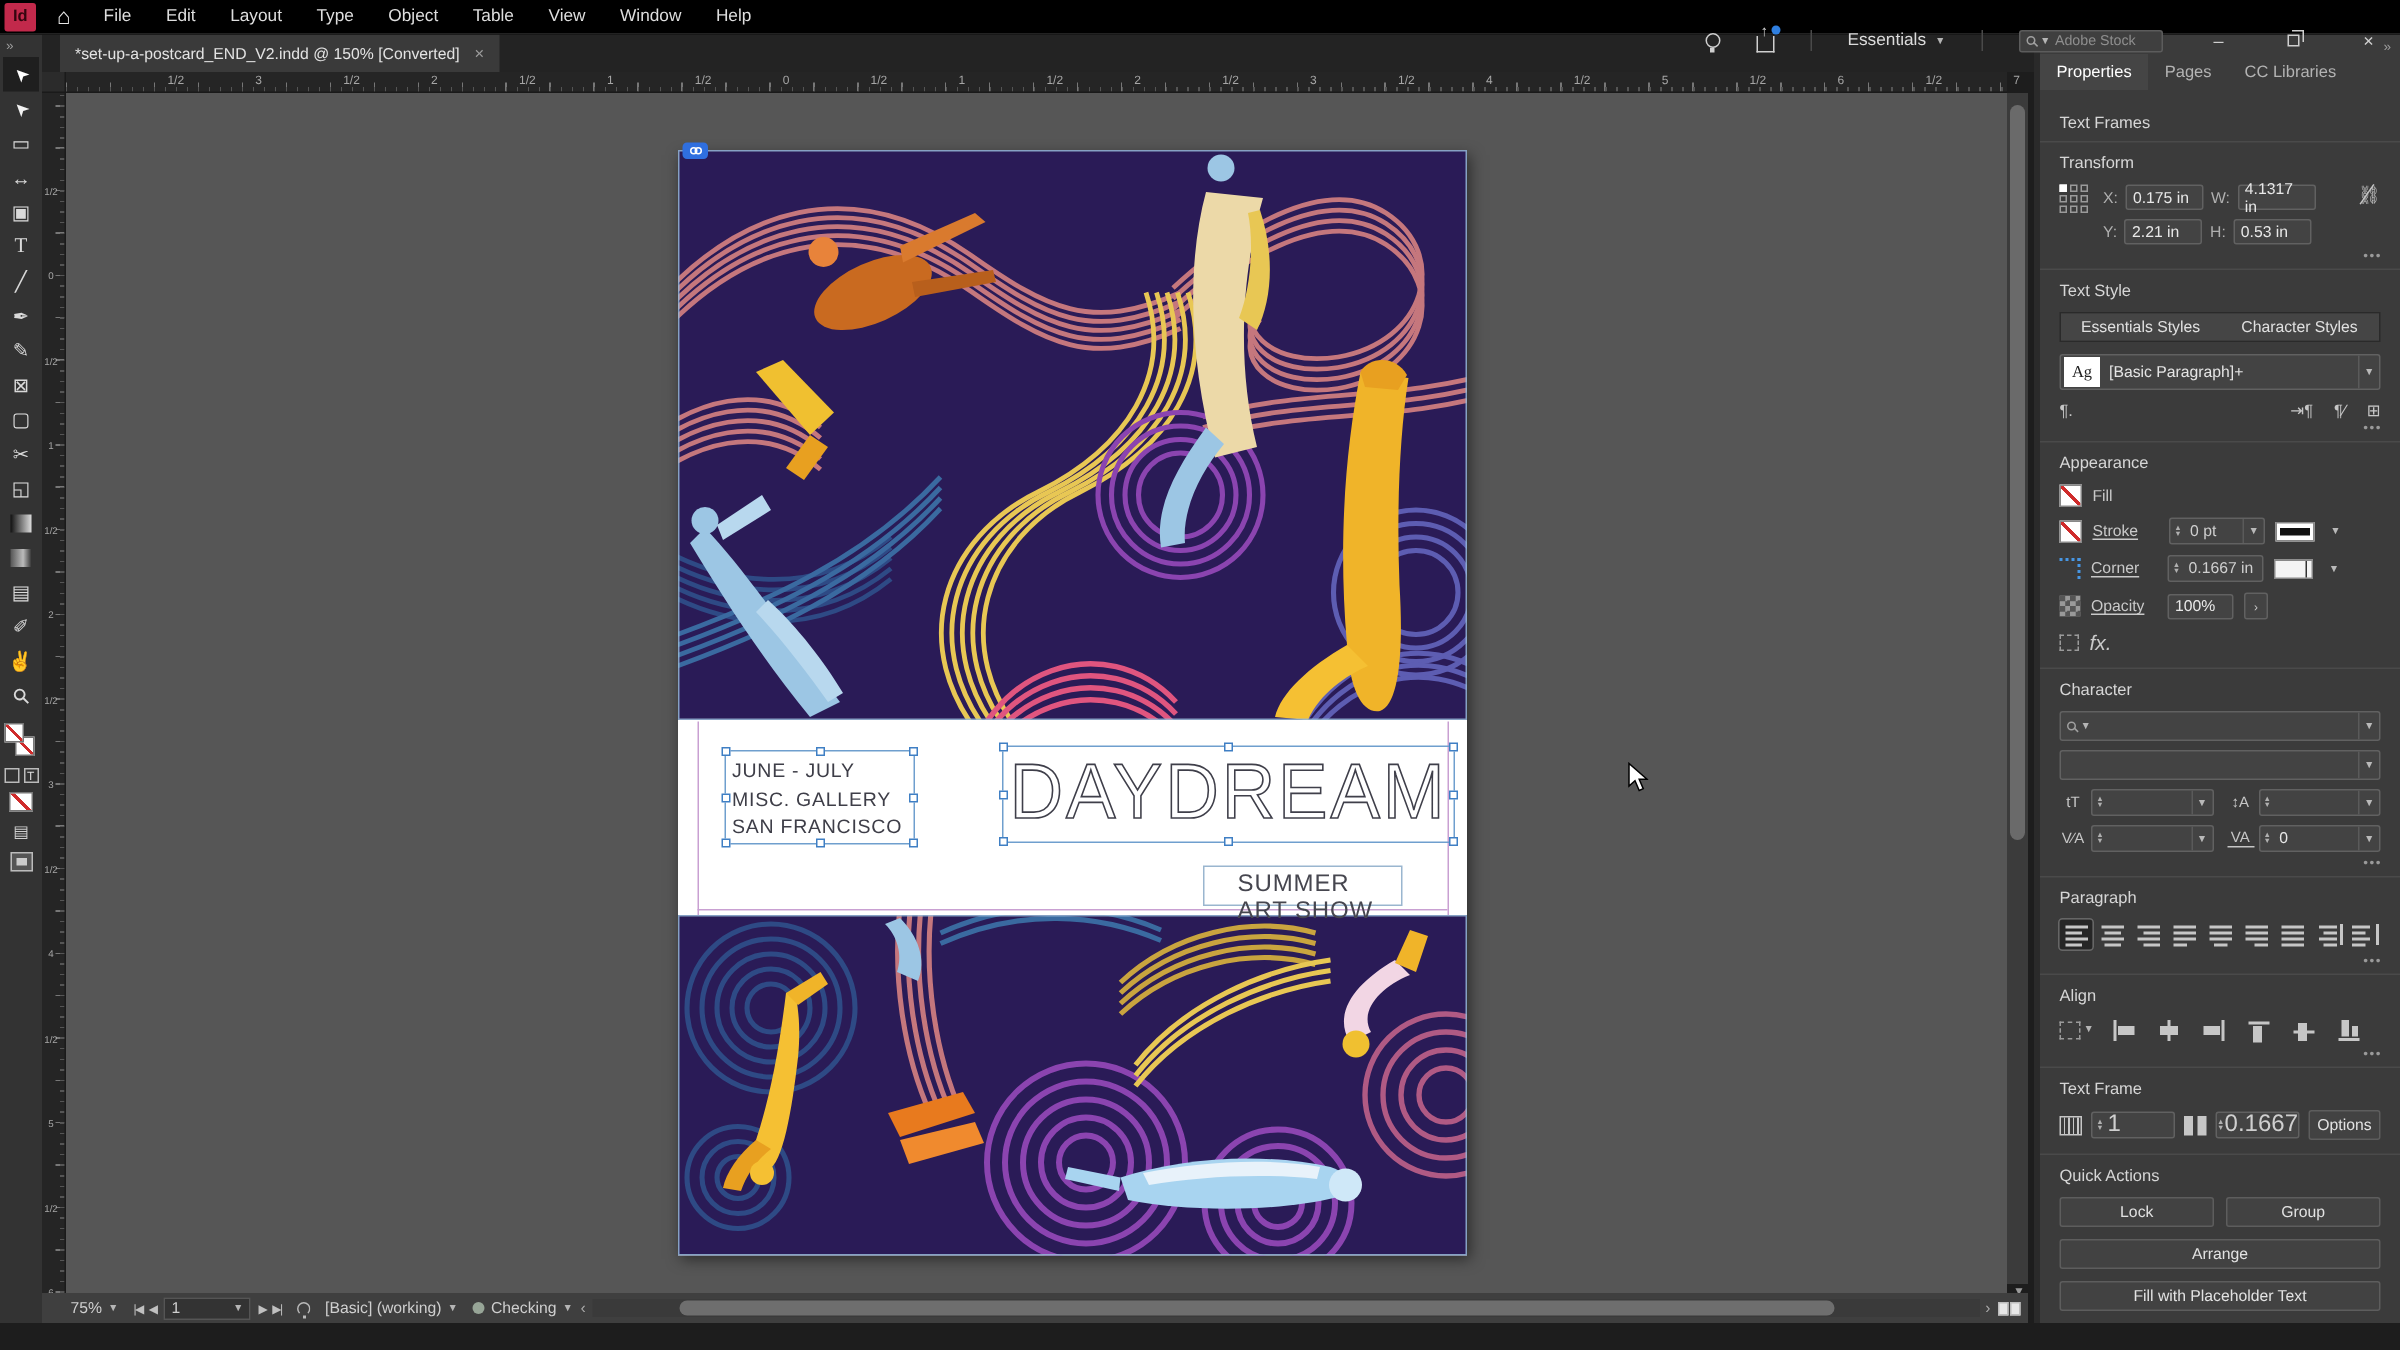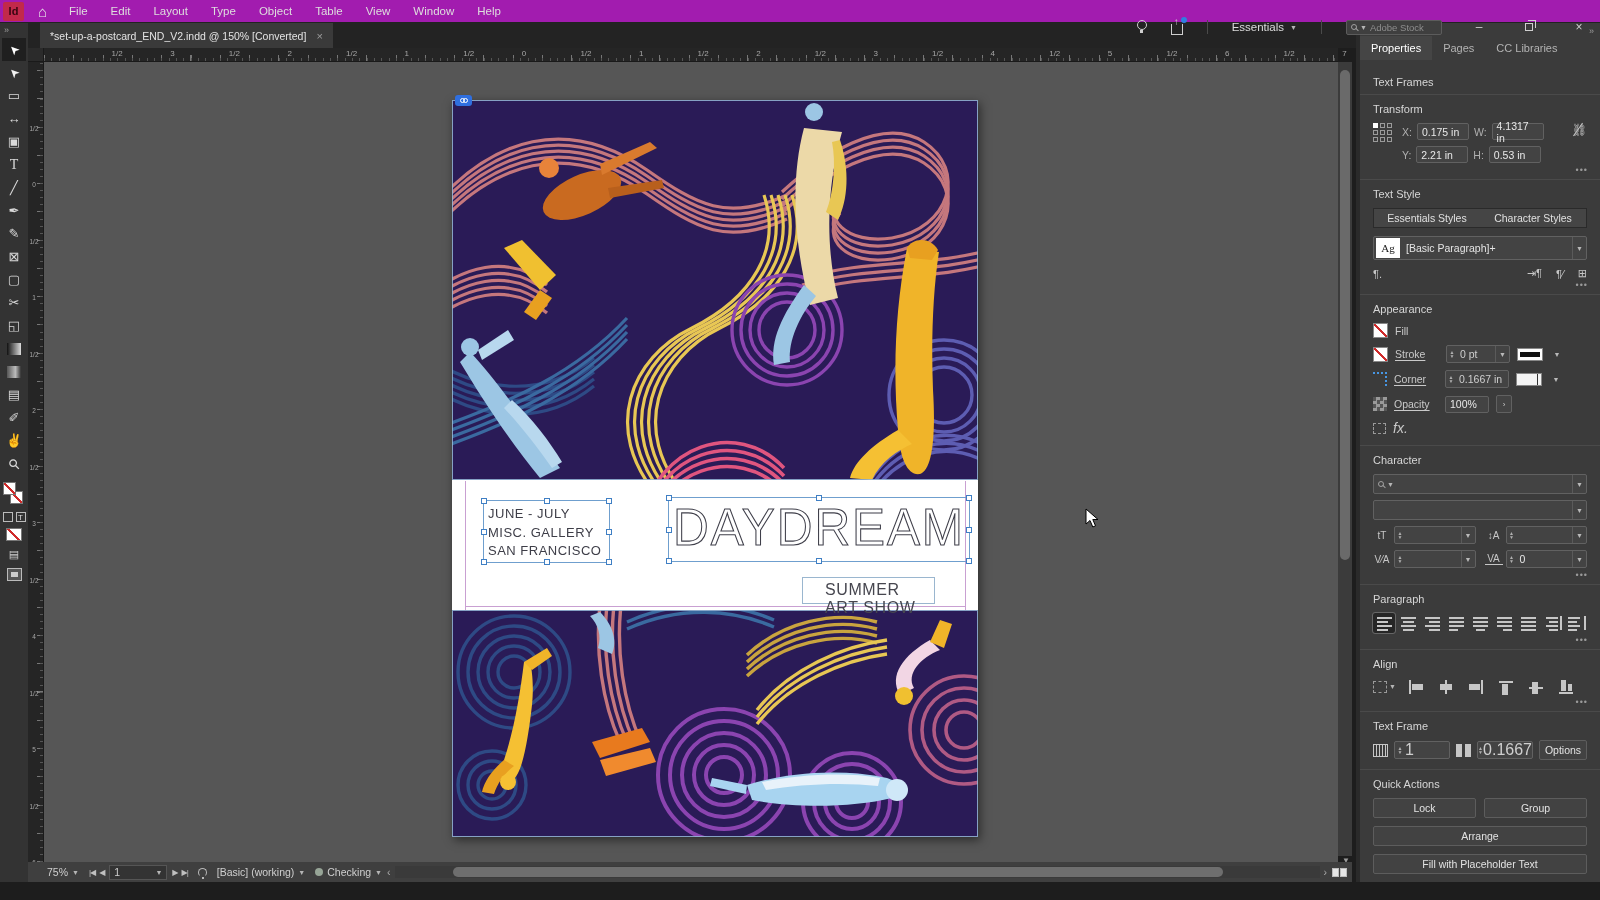--- a/index.html
+++ b/index.html
@@ -1,27 +1,27 @@
 <!DOCTYPE html>
 <html><head>
 <meta charset="utf-8">
 <style>
   * { margin:0; padding:0; box-sizing:border-box; }
   html,body { width:1600px; height:900px; overflow:hidden; background:#1d1d1d;
     font-family:"Liberation Sans", sans-serif; -webkit-font-smoothing:antialiased; }
 
   
-  #menubar { position:absolute; left:0; top:0; width:1600px; height:23px; background:#a21caf;
+  #menubar { position:absolute; left:0; top:0; width:1600px; height:23px; background:#000000;
     display:flex; align-items:center; z-index:30; border-bottom:1px solid #222; }
   #logo { width:21px; height:19px; margin-left:3px; background:#c2294b; border-radius:2px;
     color:#35050f; font-weight:bold; font-size:11px; display:flex; align-items:center; justify-content:center; }
   #home { color:#e8e8e8; font-size:15px; margin-left:14px; }
   #menus { display:flex; gap:23px; margin-left:22px; }
   #menus .mi { color:#dedede; font-size:11.5px; cursor:default; }
-  #bar-right { margin-left:auto; display:flex; gap:24px; padding-right:8px;margin-top:32px; }
+  #bar-right { margin-left:auto; display:flex; align-items:center; gap:24px; padding-right:8px;margin-top:32px; }
   .vsep { width:1px; height:14px; background:#4a4a4a; }
   #workspace-switch { color:#dcdcdc; font-size:11.5px; display:flex; align-items:center; gap:6px; }
   .chev { font-size:7px; color:#b5b5b5; }
   #searchbox { width:96px; height:15px; background:#3f3f3f; border:1px solid #5c5c5c; border-radius:2px;
     display:flex; align-items:center; gap:3px; padding:0 4px; }
   #searchbox input { background:transparent; border:none; outline:none; color:#cfcfcf; font-size:9.5px; width:64px; }
   #searchbox input::placeholder { color:#8e8e8e; }
   .mag { width:6px; height:6px; border:1px solid #a0a0a0; border-radius:50%; position:relative; flex:none; }
   .mag::after { content:''; position:absolute; width:4px; height:1px; background:#a0a0a0;
     right:-3px; bottom:-1px; transform:rotate(45deg); }

